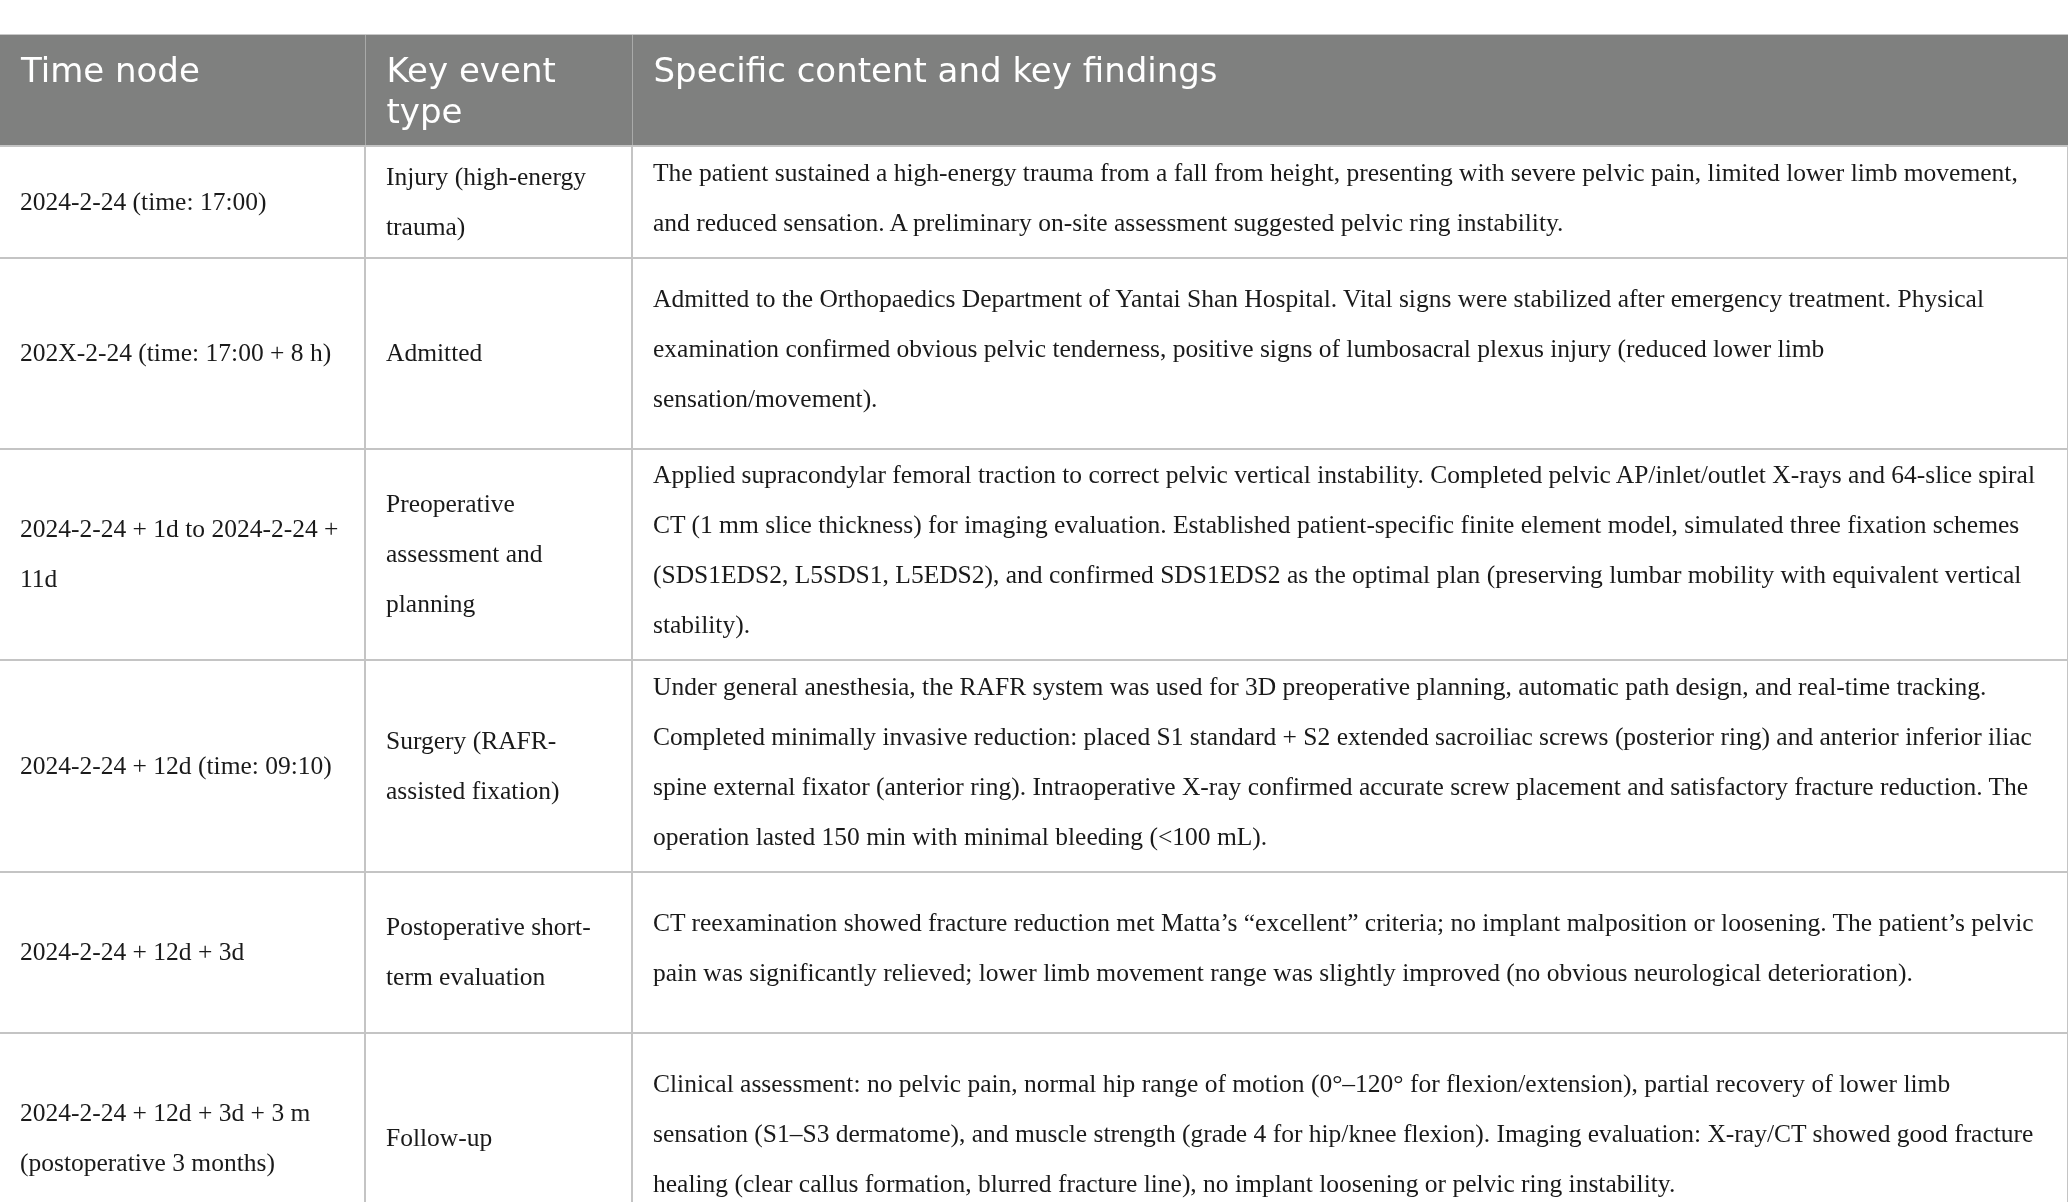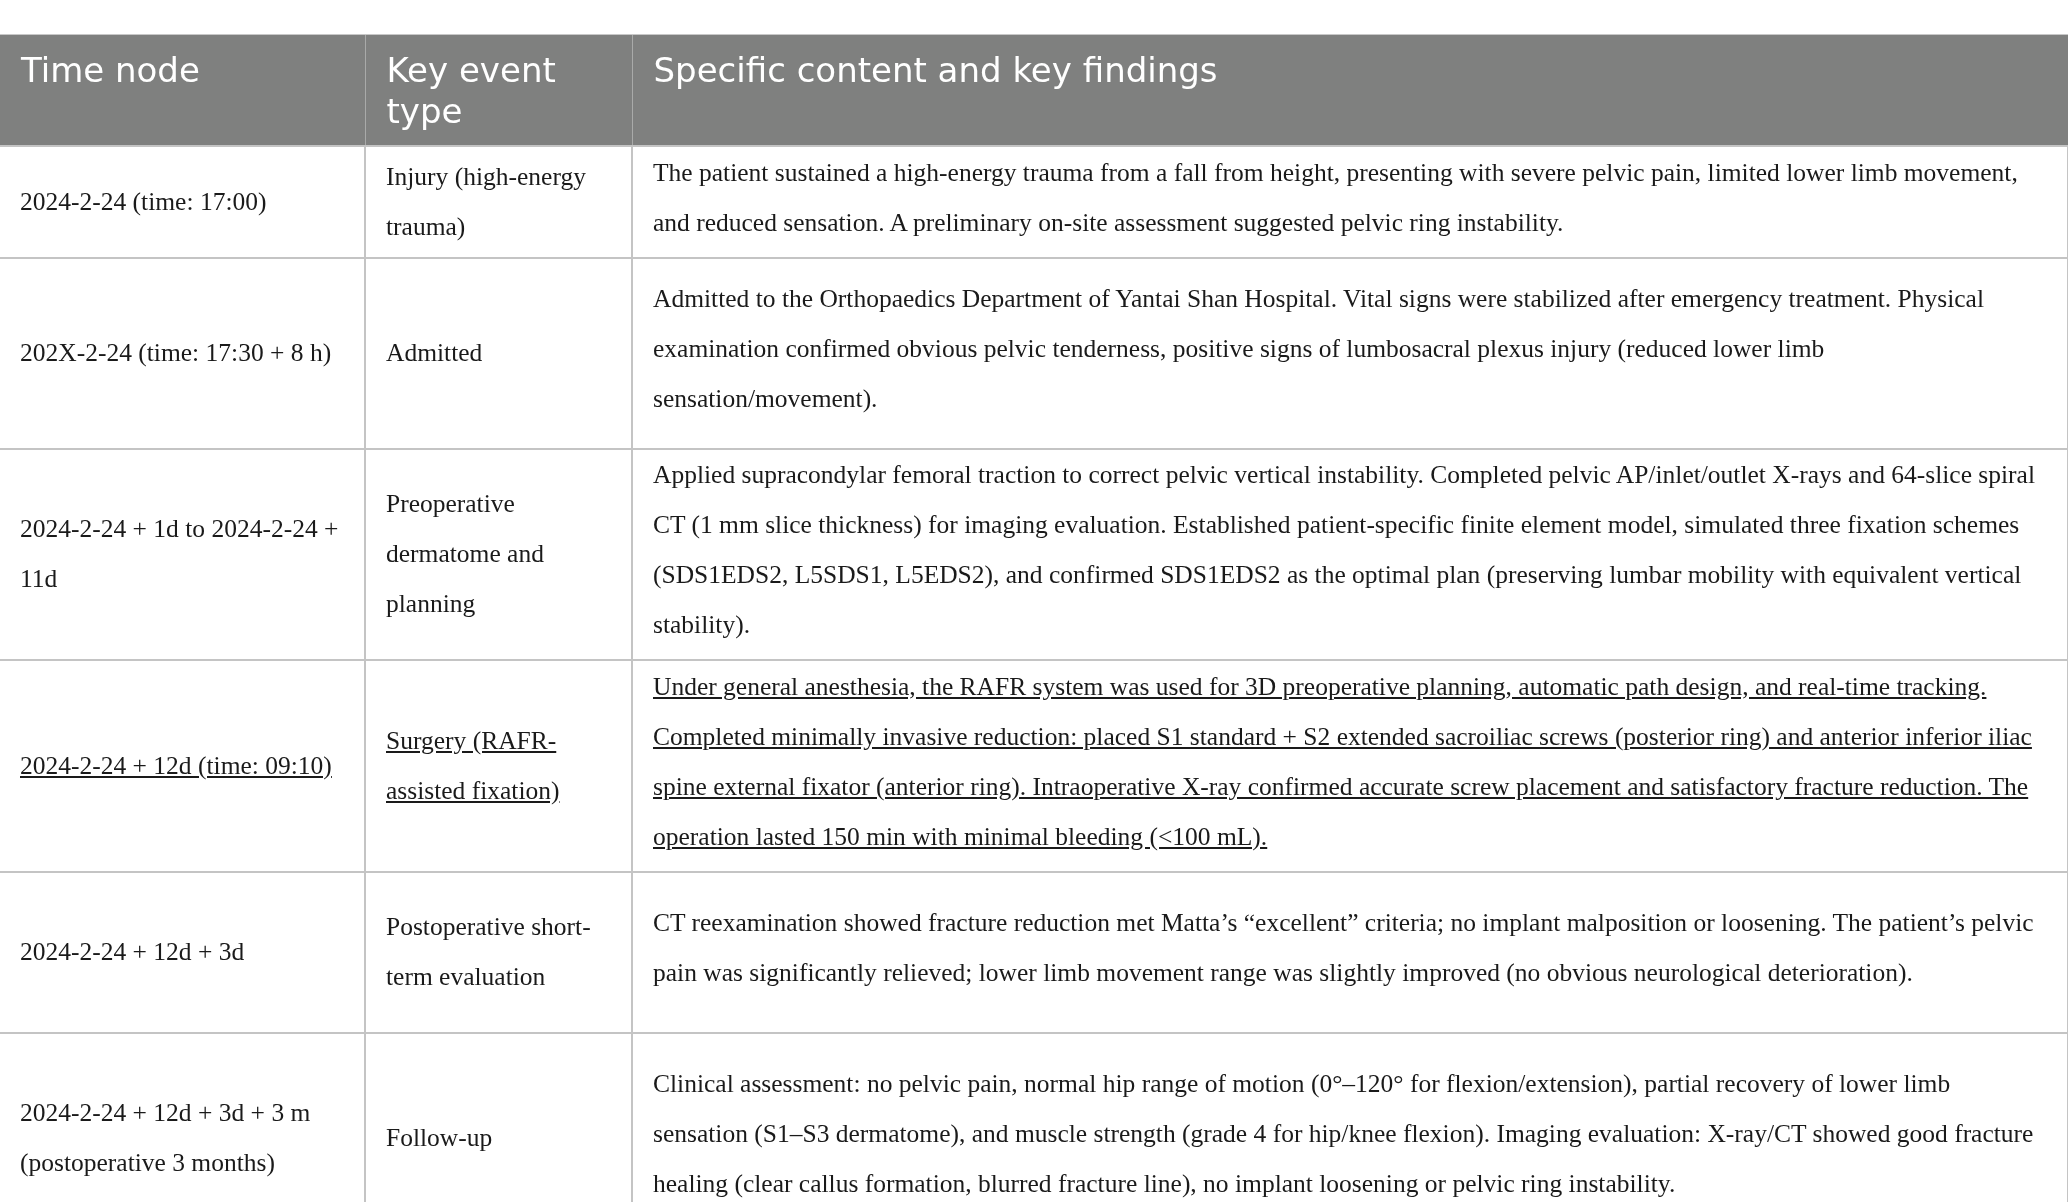--- a/index.html
+++ b/index.html
@@ -41,21 +41,21 @@
     padding: 0 22px 0 20px;
     border: 2px solid #c4c4c4;
     box-sizing: border-box;
   }
   tbody td:first-child { border-left: none; }
   tbody td:last-child { border-right: 2px solid #c4c4c4; }
   tbody td.findings { padding: 0 18px 8px 20px; }
   tr.r1 td { height: 112px; }
   tr.r2 td { height: 191px; }
   tr.r3 td { height: 211px; }
-  tr.r4 td { height: 212px; text-decoration: underline; }
+  tr.r4 td { height: 212px; }
   tr.r5 td { height: 161px; }
   tr.r6 td { height: 211px; }
 </style>
 </head>
 <body>
 
 <div class="table-wrap">
   <table>
     <colgroup>
       <col class="c1">
@@ -69,27 +69,27 @@
         <th>Specific content and key findings</th>
       </tr>
     </thead>
     <tbody>
       <tr class="r1">
         <td>2024-2-24 (time: 17:00)</td>
         <td>Injury (high-energy trauma)</td>
         <td class="findings">The patient sustained a high-energy trauma from a fall from height, presenting with severe pelvic pain, limited lower limb movement, and reduced sensation. A preliminary on-site assessment suggested pelvic ring instability.</td>
       </tr>
       <tr class="r2">
-        <td>202X-2-24 (time: 17:30 + 8 h)</td>
+        <td>202X-2-24 (time: 17:00 + 8 h)</td>
         <td>Admitted</td>
         <td class="findings">Admitted to the Orthopaedics Department of Yantai Shan Hospital. Vital signs were stabilized after emergency treatment. Physical examination confirmed obvious pelvic tenderness, positive signs of lumbosacral plexus injury (reduced lower limb sensation/movement).</td>
       </tr>
       <tr class="r3">
         <td>2024-2-24 + 1d to 2024-2-24 + 11d</td>
-        <td>Preoperative dermatome and planning</td>
+        <td>Preoperative assessment and planning</td>
         <td class="findings">Applied supracondylar femoral traction to correct pelvic vertical instability. Completed pelvic AP/inlet/outlet X-rays and 64-slice spiral CT (1 mm slice thickness) for imaging evaluation. Established patient-specific finite element model, simulated three fixation schemes (SDS1EDS2, L5SDS1, L5EDS2), and confirmed SDS1EDS2 as the optimal plan (preserving lumbar mobility with equivalent vertical stability).</td>
       </tr>
       <tr class="r4">
         <td>2024-2-24 + 12d (time: 09:10)</td>
         <td>Surgery (RAFR-assisted fixation)</td>
         <td class="findings">Under general anesthesia, the RAFR system was used for 3D preoperative planning, automatic path design, and real-time tracking. Completed minimally invasive reduction: placed S1 standard + S2 extended sacroiliac screws (posterior ring) and anterior inferior iliac spine external fixator (anterior ring). Intraoperative X-ray confirmed accurate screw placement and satisfactory fracture reduction. The operation lasted 150 min with minimal bleeding (&lt;100 mL).</td>
       </tr>
       <tr class="r5">
         <td>2024-2-24 + 12d + 3d</td>
         <td>Postoperative short-term evaluation</td>

